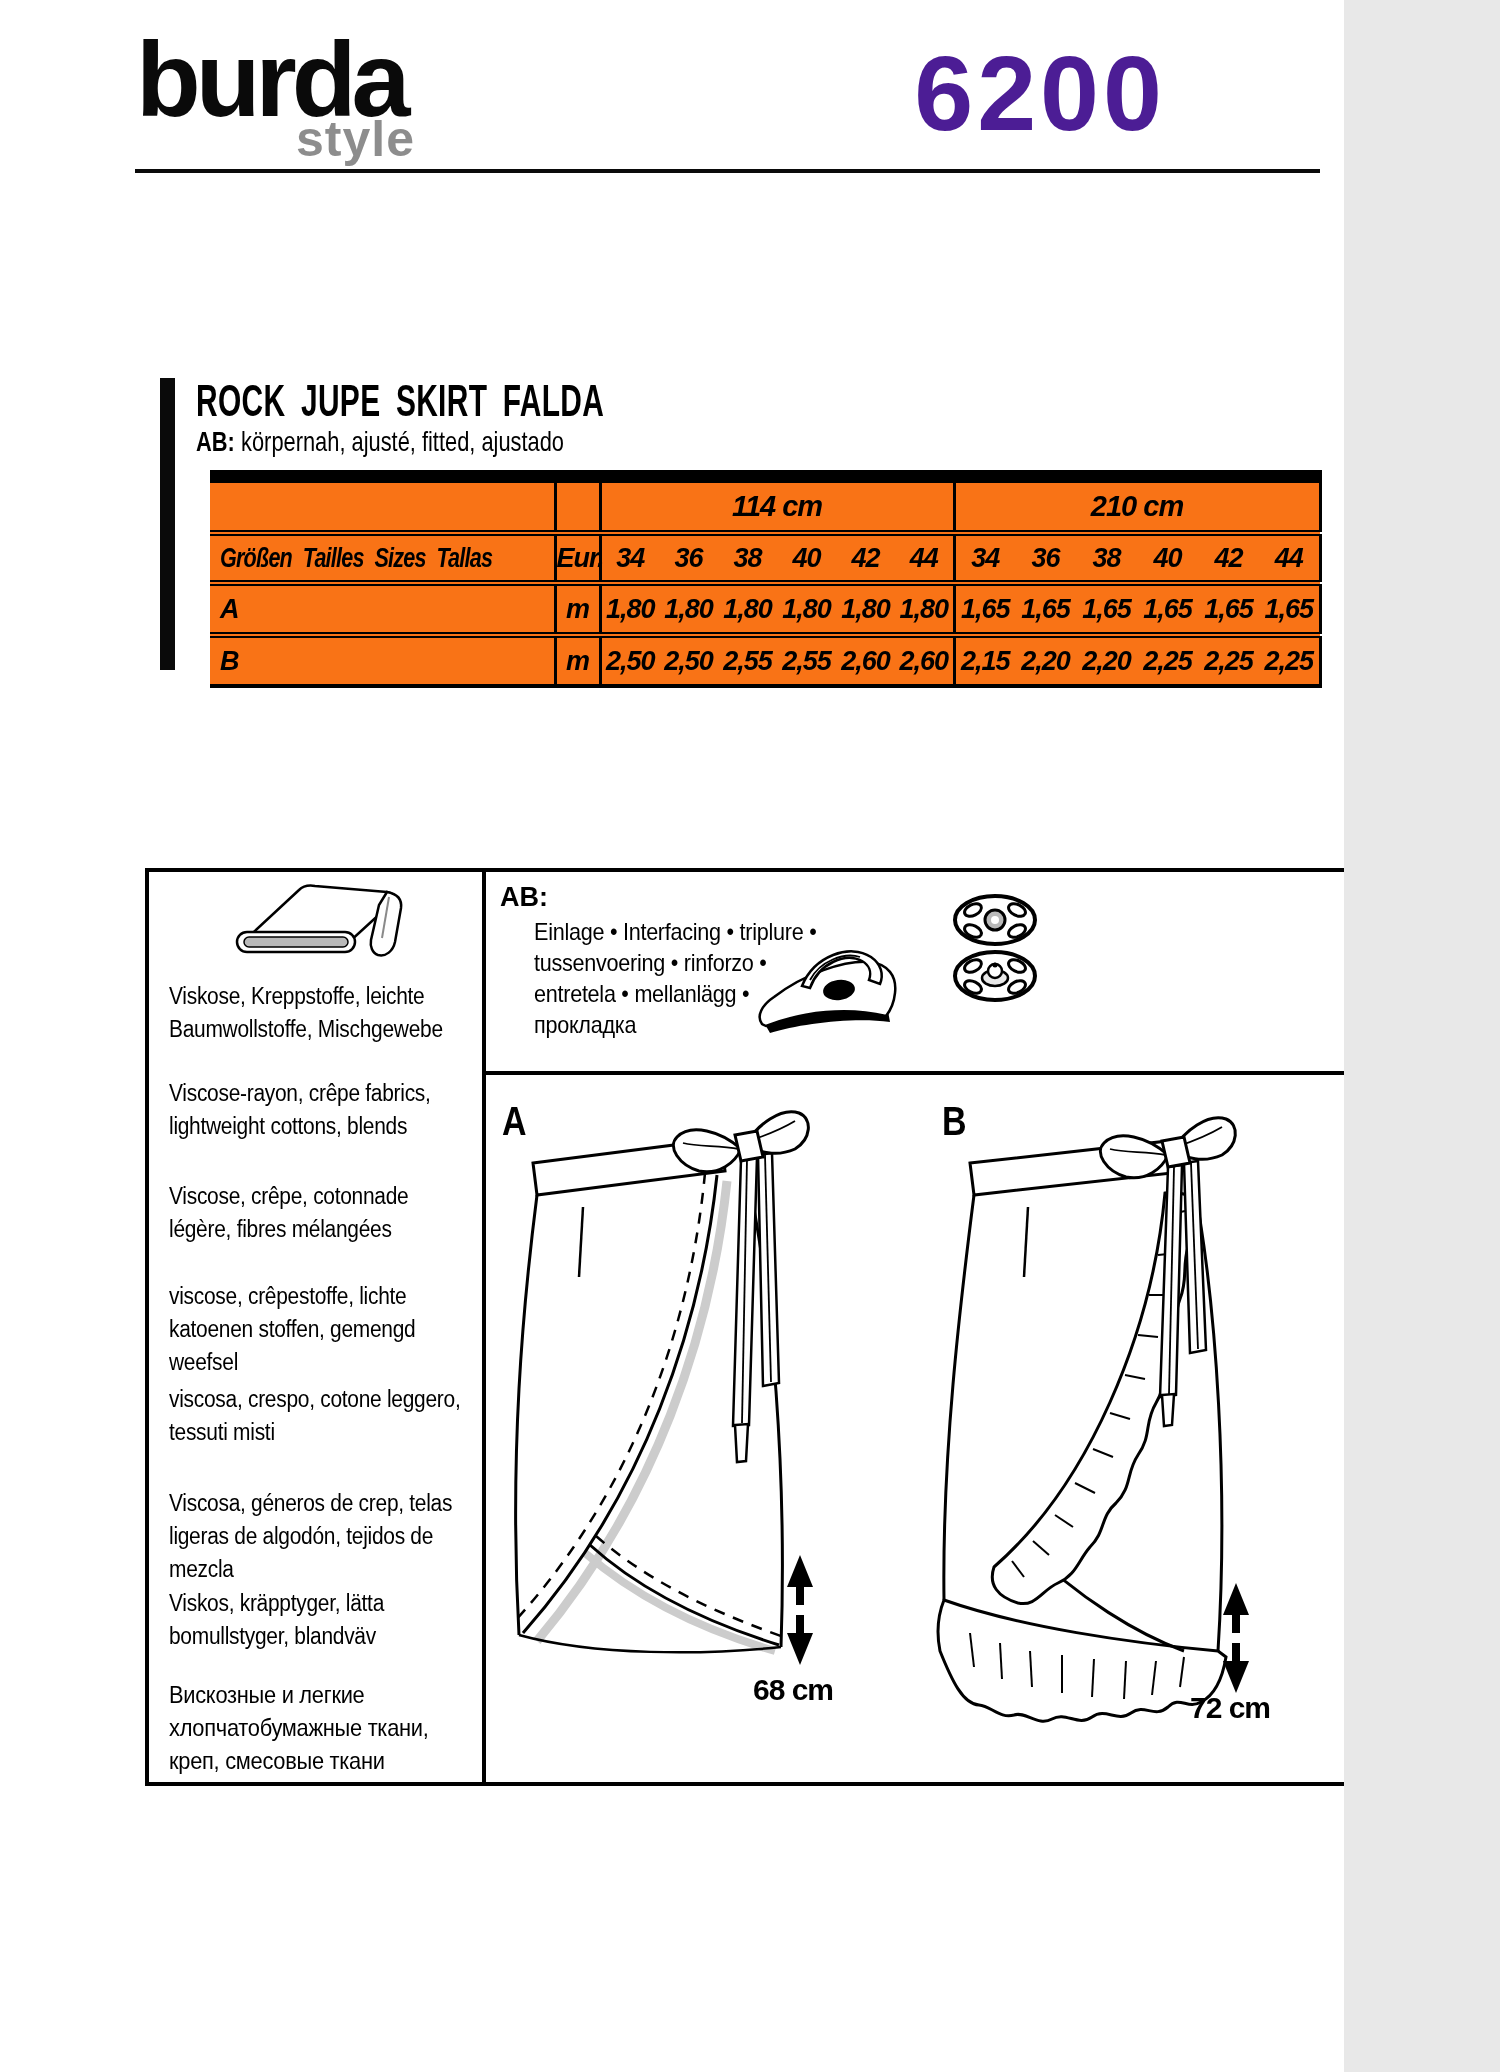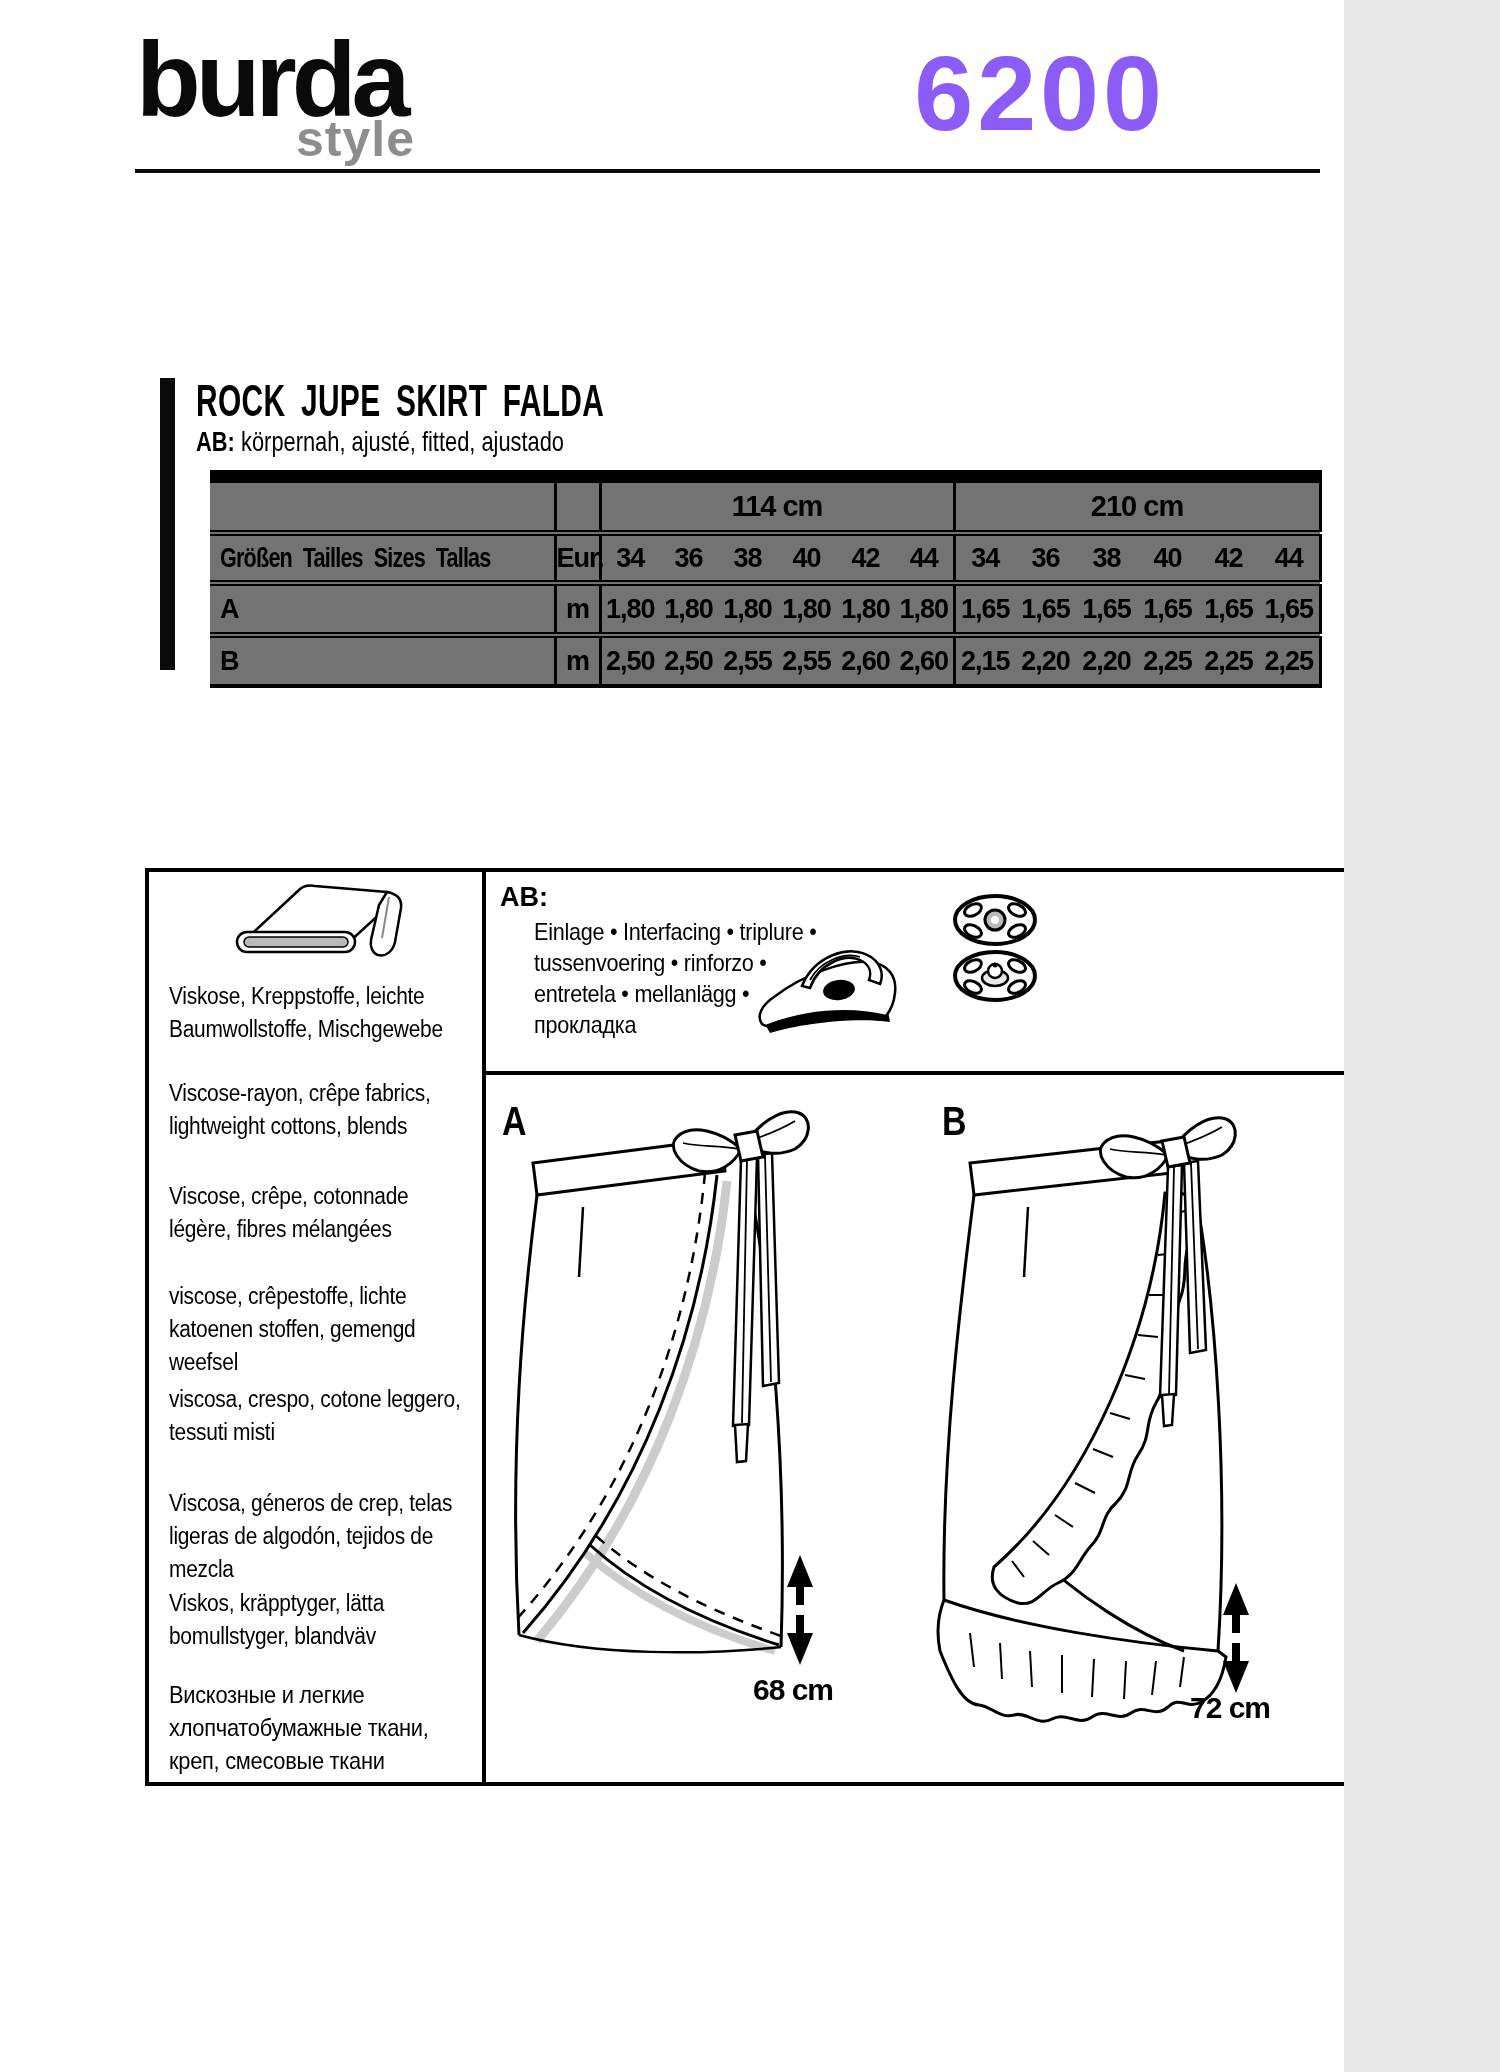--- a/index.html
+++ b/index.html
@@ -7,36 +7,36 @@
         font-family:"Liberation Sans","DejaVu Sans",sans-serif;color:#000;overflow:hidden;}
   .abs{position:absolute;}
 
   
   #brand-burda{left:136px;top:26px;font-size:106px;line-height:106px;font-weight:bold;
                letter-spacing:-5px;color:#0a0a0a;}
   #brand-style{left:296px;top:116px;font-family:Liberation Sans, sans-serif;
                font-weight:bold;font-size:50px;line-height:47px;color:#8d8d8d;letter-spacing:1px;}
   #header-rule{left:135px;top:169px;width:1185px;height:4px;background:#0a0a0a;}
   #pattern-number{top:40px;right:178px;font-size:106px;line-height:106px;font-weight:bold;
-                  letter-spacing:4px;color:#8b5cf6;text-align:right;}
+                  letter-spacing:4px;color:#4c1d95;text-align:right;}
 
   
   #title-bar{left:160px;top:378px;width:15px;height:292px;background:#0a0a0a;}
   #title-main{left:196px;top:376px;font-size:44px;font-weight:bold;white-space:nowrap;
               transform:scaleX(0.68);transform-origin:left top;word-spacing:10px;letter-spacing:0.5px;}
   #title-sub{left:196px;top:426px;font-size:28px;white-space:nowrap;
              transform:scaleX(0.78);transform-origin:left top;}
   #title-sub .ab{font-weight:bold;}
   #title-sub .txt{margin-left:8px;}
 
   
   #yardage{left:210px;top:470px;border-collapse:collapse;table-layout:fixed;width:1110px;
            border-top:13px solid #000;border-bottom:4px solid #000;border-right:3px solid #000;}
   #yardage td{padding:0;font-weight:bold;font-size:27px;letter-spacing:-1px;text-align:center;
-              vertical-align:middle;background:#737373;}
+              vertical-align:middle;background:#f97316;font-style:italic;}
   #yardage tr.sep td{border-bottom:6px double #000;}
   #yardage td.eur{border-left:3px solid #000;border-right:3px solid #000;}
   #yardage td.sec2{border-left:3px solid #000;}
   #yardage td.lbl{text-align:left;padding-left:10px;}
   #yardage tr.r1 td{height:47px;font-size:29px;}
   #yardage tr.r2 td{height:44px;}
   #yardage tr.rd td{height:46px;}
   .cond80{display:inline-block;transform:scaleX(0.80);transform-origin:left center;white-space:nowrap;}
   .ws6{word-spacing:7px;}
 

